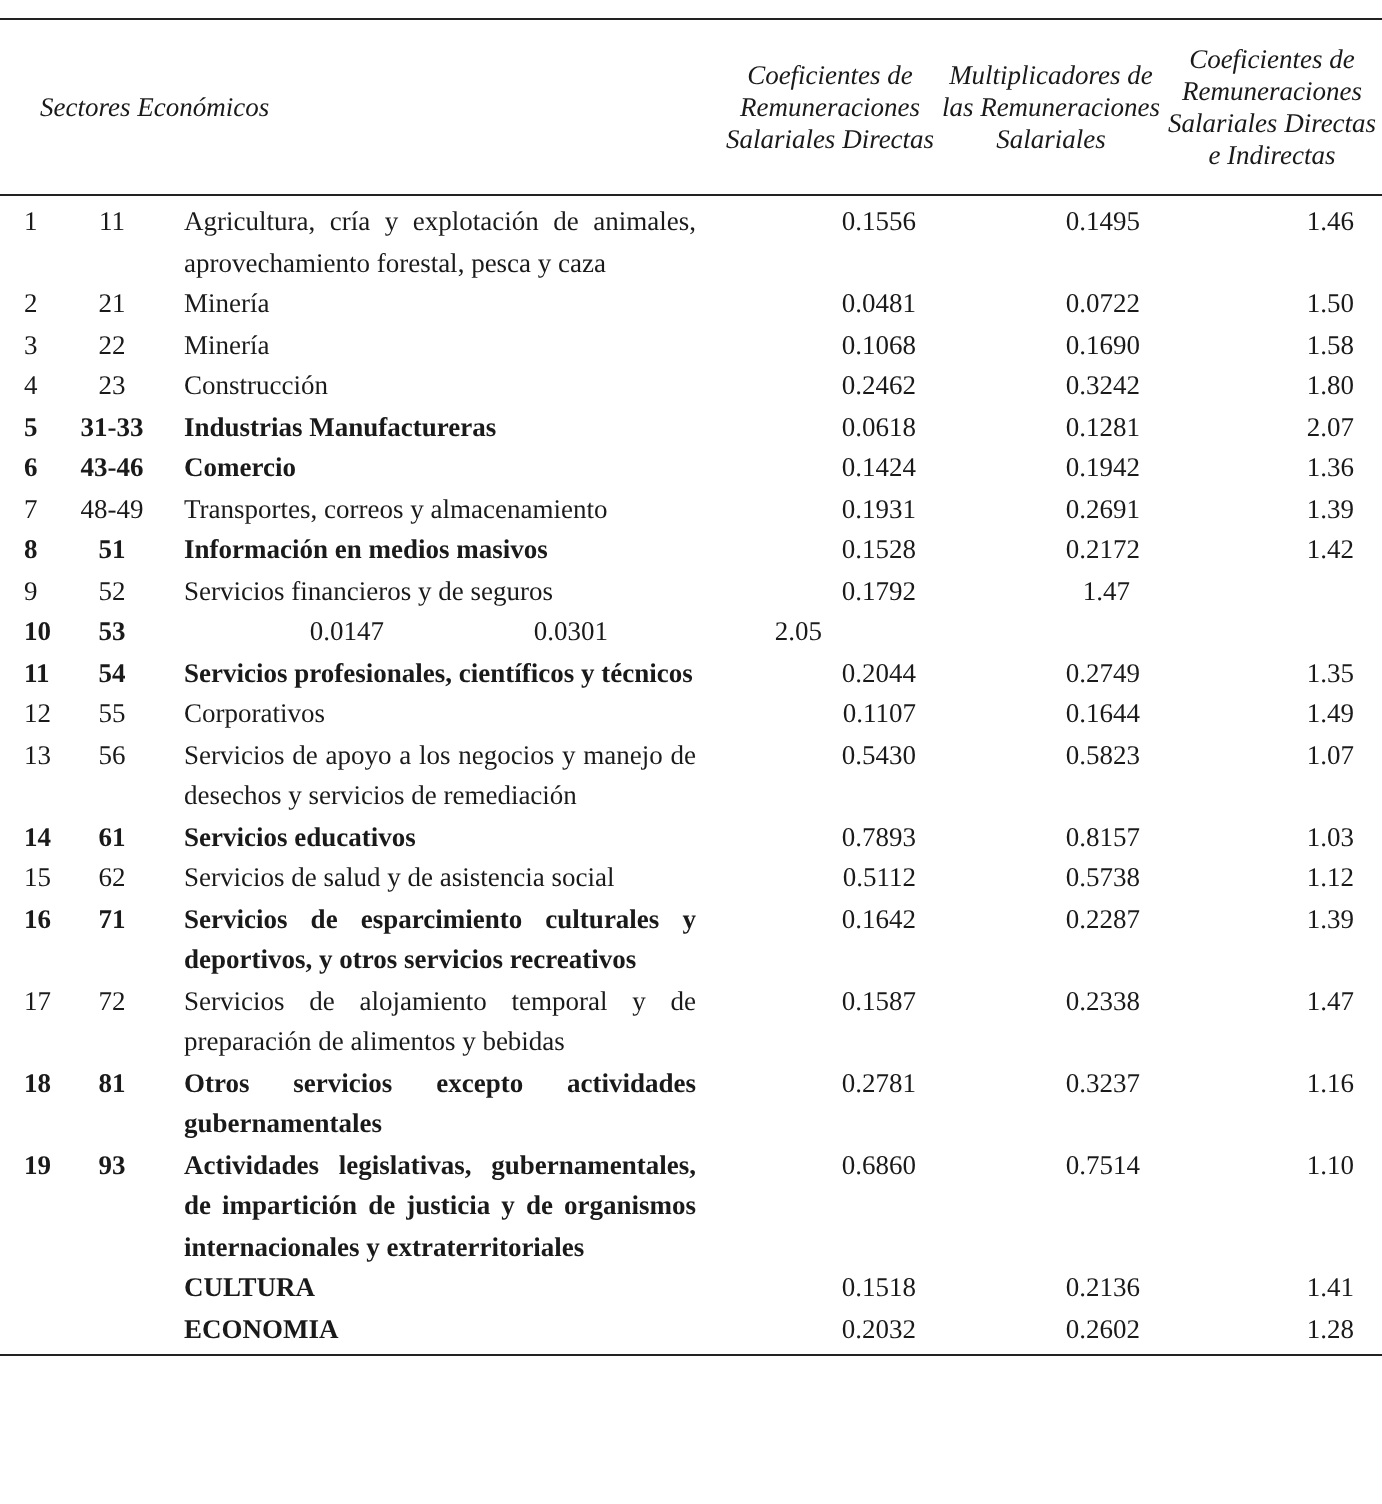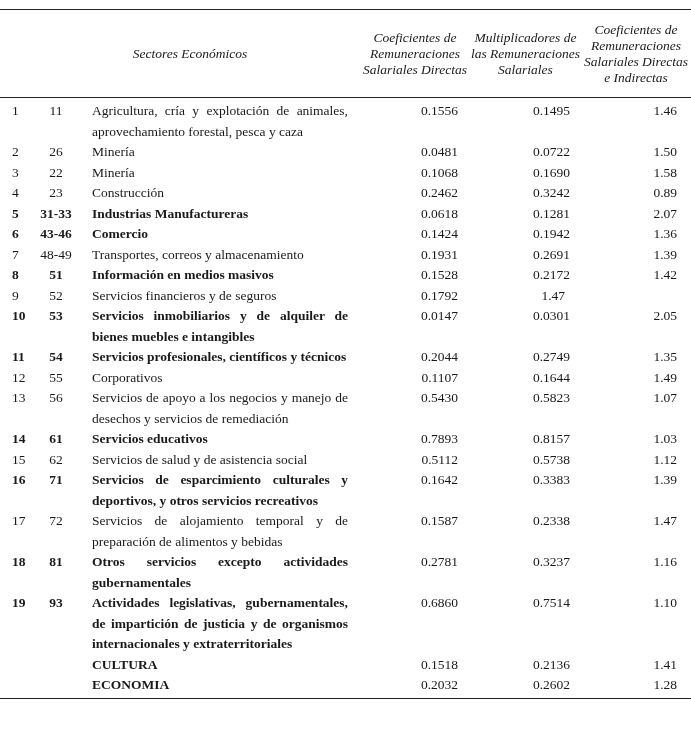--- a/index.html
+++ b/index.html
@@ -10,21 +10,21 @@
     position: relative;
   }
   .table-wrap { position: absolute; left: 0; top: 9px; width: 691px; }
   .rule-top { border-top: 1.5px solid #222; }
   .rule-head { border-top: 1.5px solid #222; }
   .rule-bottom { border-top: 1.5px solid #222; }
   .header {
     display: flex; height: 87px; align-items: center;
     font-style: italic; font-size: 13.5px; line-height: 16px;
   }
-  .h-sector { width: 360px; text-align: center; padding-left: 20px; box-sizing: border-box; font-style: italic; }
+  .h-sector { width: 360px; text-align: left; padding-left: 20px; box-sizing: border-box; font-style: italic; }
   .h-col { text-align: center; }
   .h-c1 { width: 110px; margin-left: 0px; }
   .h-c2 { width: 110px; margin-left: 0px; }
   .h-c3 { width: 111px; }
   .body-rows { padding-top: 3px; padding-bottom: 2px; }
   .row { display: flex; font-size: 13.5px; line-height: 20.5px; }
   .row.bold { font-weight: bold; }
   .c-num { width: 16px; padding-left: 12px; }
   .c-code { width: 56px; text-align: center; }
   .c-sector { width: 256px; text-align: justify; padding-left: 8px; padding-right: 2px; }
@@ -49,41 +49,41 @@
       <div class="row">
         <div class="c-num">1</div>
         <div class="c-code">11</div>
         <div class="c-sector">Agricultura, cría y explotación de animales, aprovechamiento forestal, pesca y caza</div>
         <div class="c-v1">0.1556</div>
         <div class="c-v2">0.1495</div>
         <div class="c-v3">1.46</div>
       </div>
       <div class="row">
         <div class="c-num">2</div>
-        <div class="c-code">26</div>
+        <div class="c-code">21</div>
         <div class="c-sector">Minería</div>
         <div class="c-v1">0.0481</div>
         <div class="c-v2">0.0722</div>
         <div class="c-v3">1.50</div>
       </div>
       <div class="row">
         <div class="c-num">3</div>
         <div class="c-code">22</div>
         <div class="c-sector">Minería</div>
         <div class="c-v1">0.1068</div>
         <div class="c-v2">0.1690</div>
         <div class="c-v3">1.58</div>
       </div>
       <div class="row">
         <div class="c-num">4</div>
         <div class="c-code">23</div>
         <div class="c-sector">Construcción</div>
         <div class="c-v1">0.2462</div>
         <div class="c-v2">0.3242</div>
-        <div class="c-v3">0.89</div>
+        <div class="c-v3">1.80</div>
       </div>
       <div class="row bold">
         <div class="c-num">5</div>
         <div class="c-code">31-33</div>
         <div class="c-sector">Industrias Manufactureras</div>
         <div class="c-v1">0.0618</div>
         <div class="c-v2">0.1281</div>
         <div class="c-v3">2.07</div>
       </div>
       <div class="row bold">
@@ -113,21 +113,20 @@
       <div class="row">
         <div class="c-num">9</div>
         <div class="c-code">52</div>
         <div class="c-sector">Servicios financieros y de seguros</div>
         <div class="c-v1">0.1792</div>
         <div class="c-v3">1.47</div>
       </div>
       <div class="row bold">
         <div class="c-num">10</div>
         <div class="c-code">53</div>
-        <div class="c-sector">Servicios inmobiliarios y de alquiler de bienes muebles e intangibles</div>
         <div class="c-v1">0.0147</div>
         <div class="c-v2">0.0301</div>
         <div class="c-v3">2.05</div>
       </div>
       <div class="row bold">
         <div class="c-num">11</div>
         <div class="c-code">54</div>
         <div class="c-sector">Servicios profesionales, científicos y técnicos</div>
         <div class="c-v1">0.2044</div>
         <div class="c-v2">0.2749</div>
@@ -163,21 +162,21 @@
         <div class="c-sector">Servicios de salud y de asistencia social</div>
         <div class="c-v1">0.5112</div>
         <div class="c-v2">0.5738</div>
         <div class="c-v3">1.12</div>
       </div>
       <div class="row bold">
         <div class="c-num">16</div>
         <div class="c-code">71</div>
         <div class="c-sector">Servicios de esparcimiento culturales y deportivos, y otros servicios recreativos</div>
         <div class="c-v1">0.1642</div>
-        <div class="c-v2">0.3383</div>
+        <div class="c-v2">0.2287</div>
         <div class="c-v3">1.39</div>
       </div>
       <div class="row">
         <div class="c-num">17</div>
         <div class="c-code">72</div>
         <div class="c-sector">Servicios de alojamiento temporal y de preparación de alimentos y bebidas</div>
         <div class="c-v1">0.1587</div>
         <div class="c-v2">0.2338</div>
         <div class="c-v3">1.47</div>
       </div>

